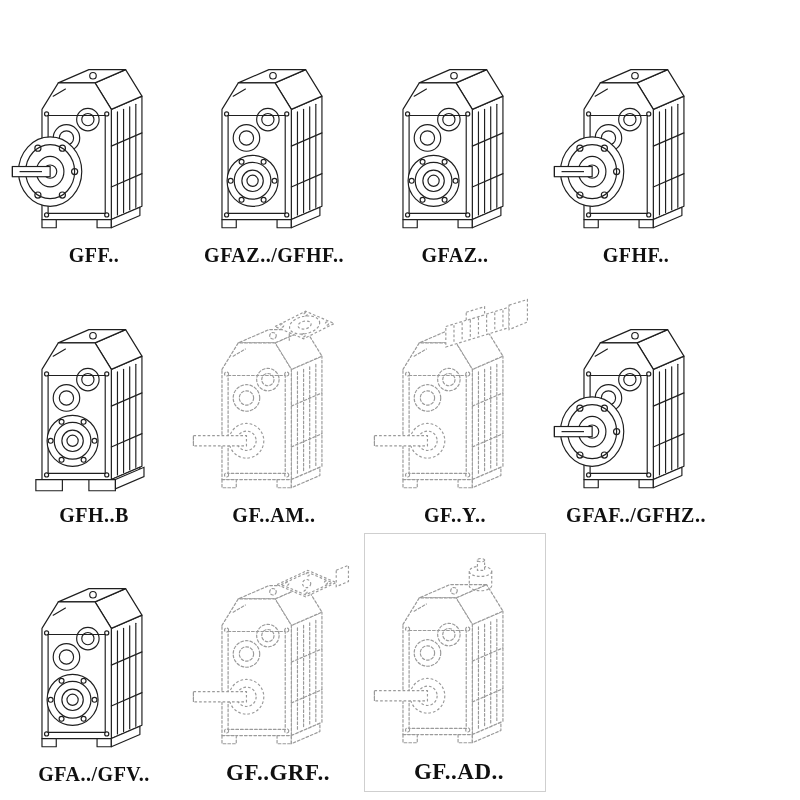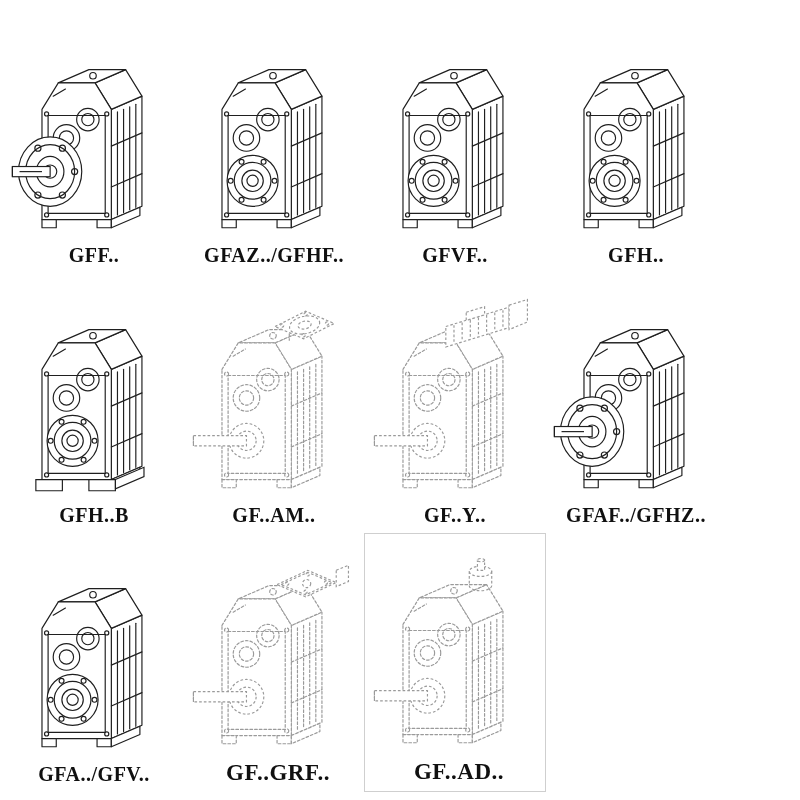--- a/index.html
+++ b/index.html
@@ -211,30 +211,30 @@
     <svg class="gear-svg solid" viewBox="0 0 170 200">
       <use href="#gear-hollow"></use>
     </svg>
     <figcaption class="label">GFAZ../GFHF..</figcaption>
   </figure>
 
   <figure class="cell">
     <svg class="gear-svg solid" viewBox="0 0 170 200">
       <use href="#gear-hollow"></use>
     </svg>
-    <figcaption class="label">GFVF..</figcaption>
-  </figure>
-
-
-  <figure class="cell">
-    <svg class="gear-svg solid" viewBox="0 0 170 200">
-      <use href="#gear-hollow"></use>
-    </svg>
-    <figcaption class="label">GFH..</figcaption>
-  </figure>
+    <figcaption class="label">GFAZ..</figcaption>
+  </figure>
+
+  <figure class="cell">
+    <svg class="gear-svg solid" viewBox="0 0 170 200">
+      <use href="#gear-flange"></use>
+    </svg>
+    <figcaption class="label">GFHF..</figcaption>
+  </figure>
+
 
   <figure class="cell">
     <svg class="gear-svg solid" viewBox="0 0 170 200">
       <use href="#gear-hollow-foot"></use>
     </svg>
     <figcaption class="label">GFH..B</figcaption>
   </figure>
 
   <figure class="cell">
     <svg class="gear-svg dashed" viewBox="0 0 170 200">

